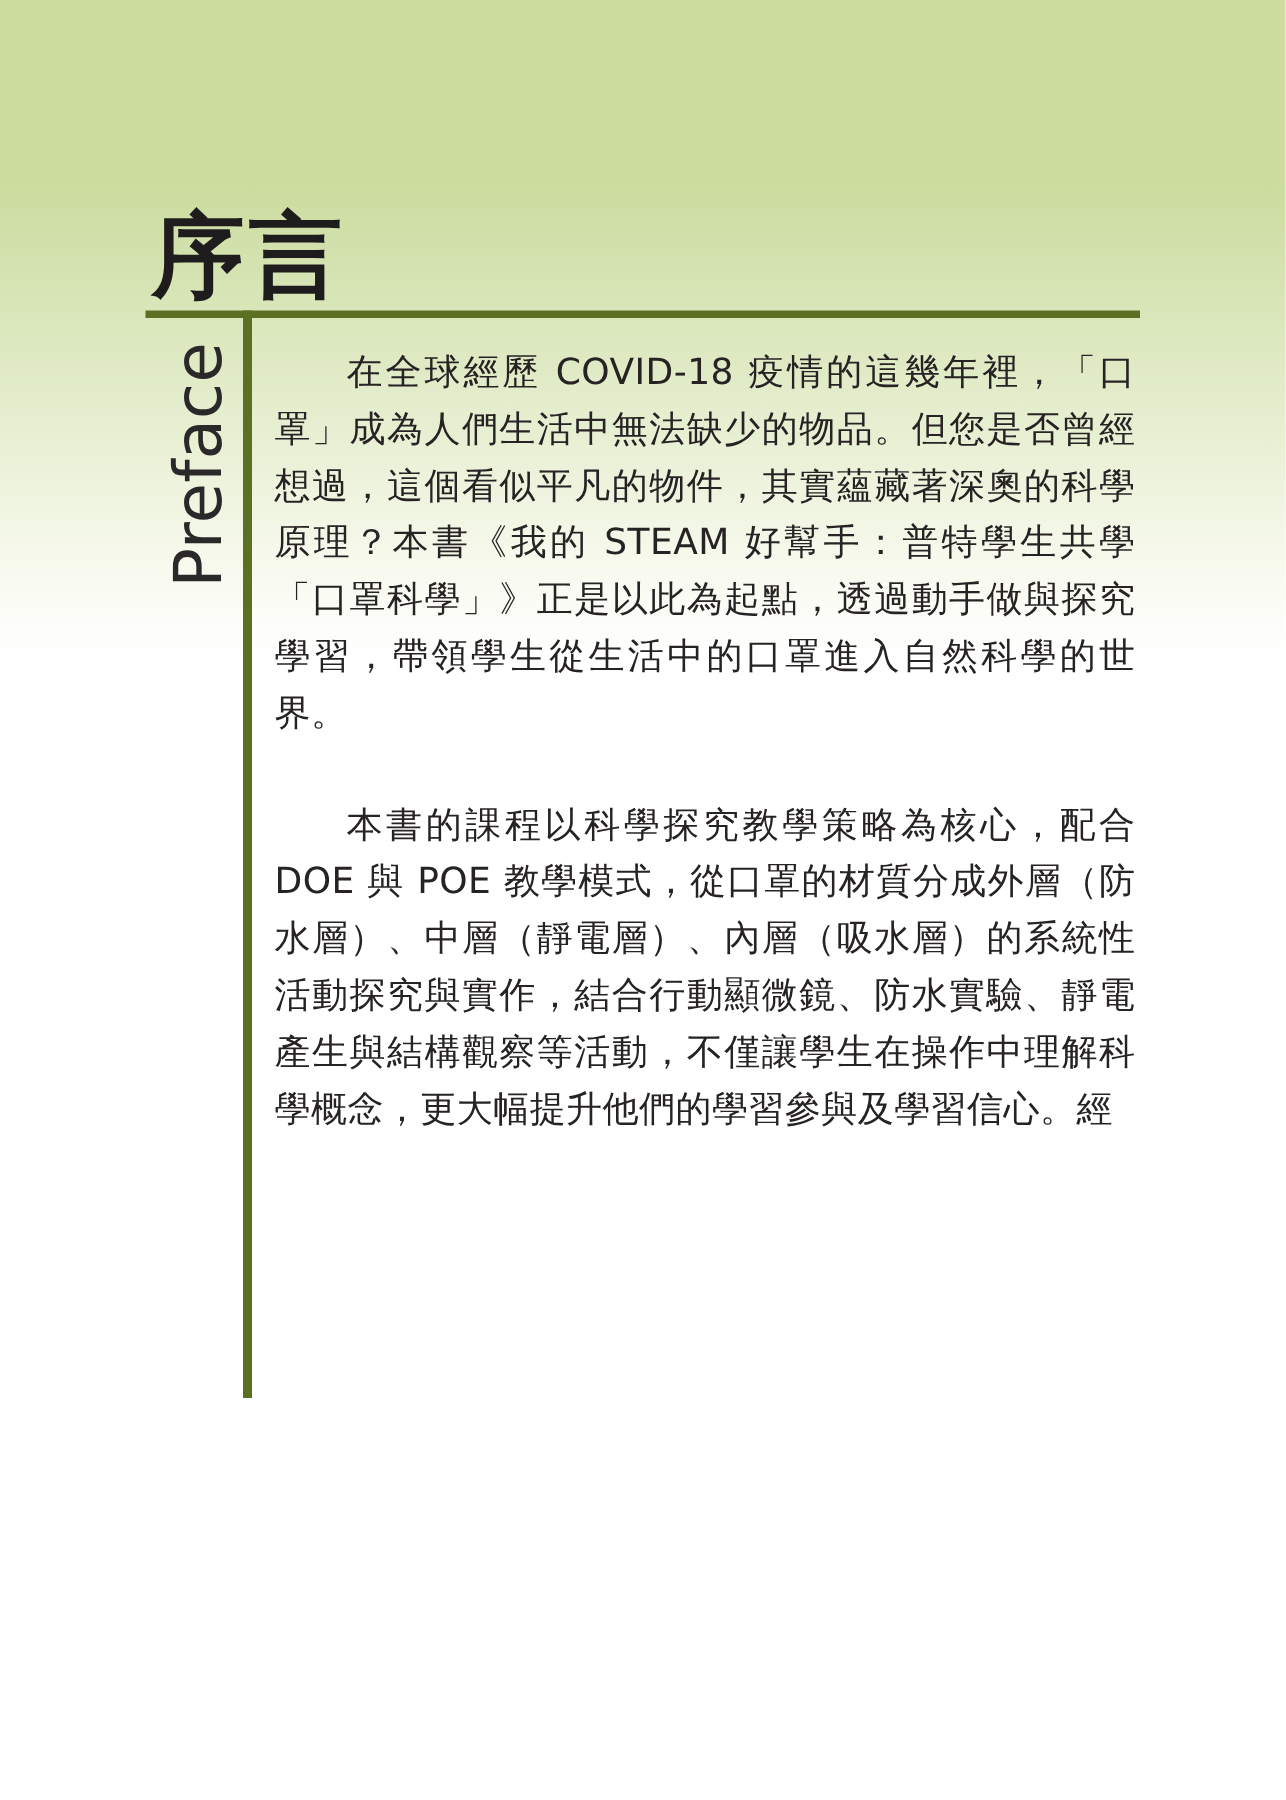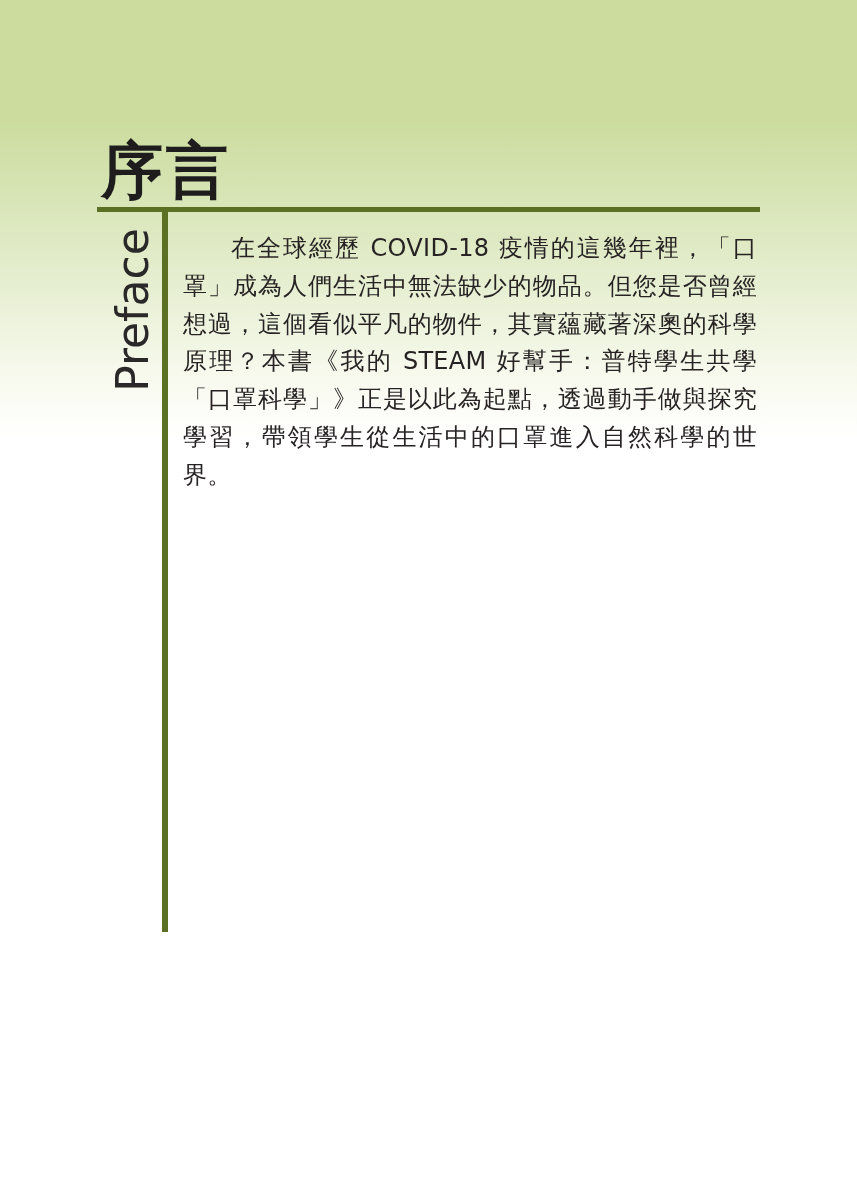--- a/index.html
+++ b/index.html
@@ -103,17 +103,18 @@
   <h1 class="title">序言</h1>
 
   <div class="h-rule"></div>
 
   <div class="v-rule"></div>
 
   <div class="preface-en">Preface</div>
 
   <div class="content">
     <p>在全球經歷 COVID-18 疫情的這幾年裡，「口罩」成為人們生活中無法缺少的物品。但您是否曾經想過，這個看似平凡的物件，其實蘊藏著深奧的科學原理？本書《我的 STEAM 好幫手：普特學生共學「口罩科學」》正是以此為起點，透過動手做與探究學習，帶領學生從生活中的口罩進入自然科學的世界。</p>
+    <p>本書的課程以科學探究教學策略為核心，配合 DOE 與 POE 教學模式，從口罩的材質分成外層（防水層）、中層（靜電層）、內層（吸水層）的系統性活動探究與實作，結合行動顯微鏡、防水實驗、靜電產生與結構觀察等活動，不僅讓學生在操作中理解科學概念，更大幅提升他們的學習參與及學習信心。經</p>
   </div>
 
   <div class="page-number">I</div>
 
 </div>
 
 </body></html>

